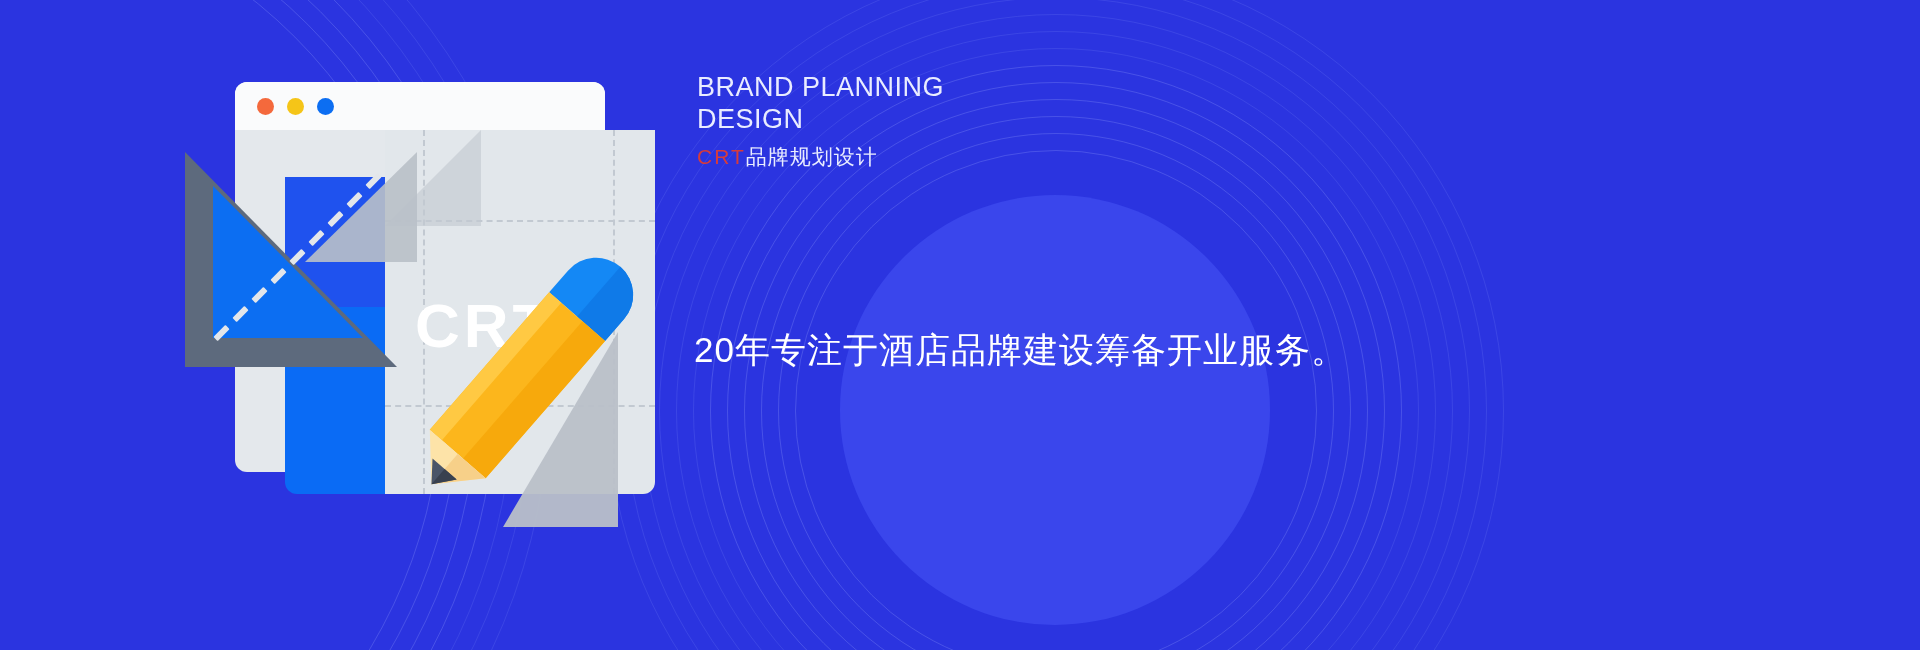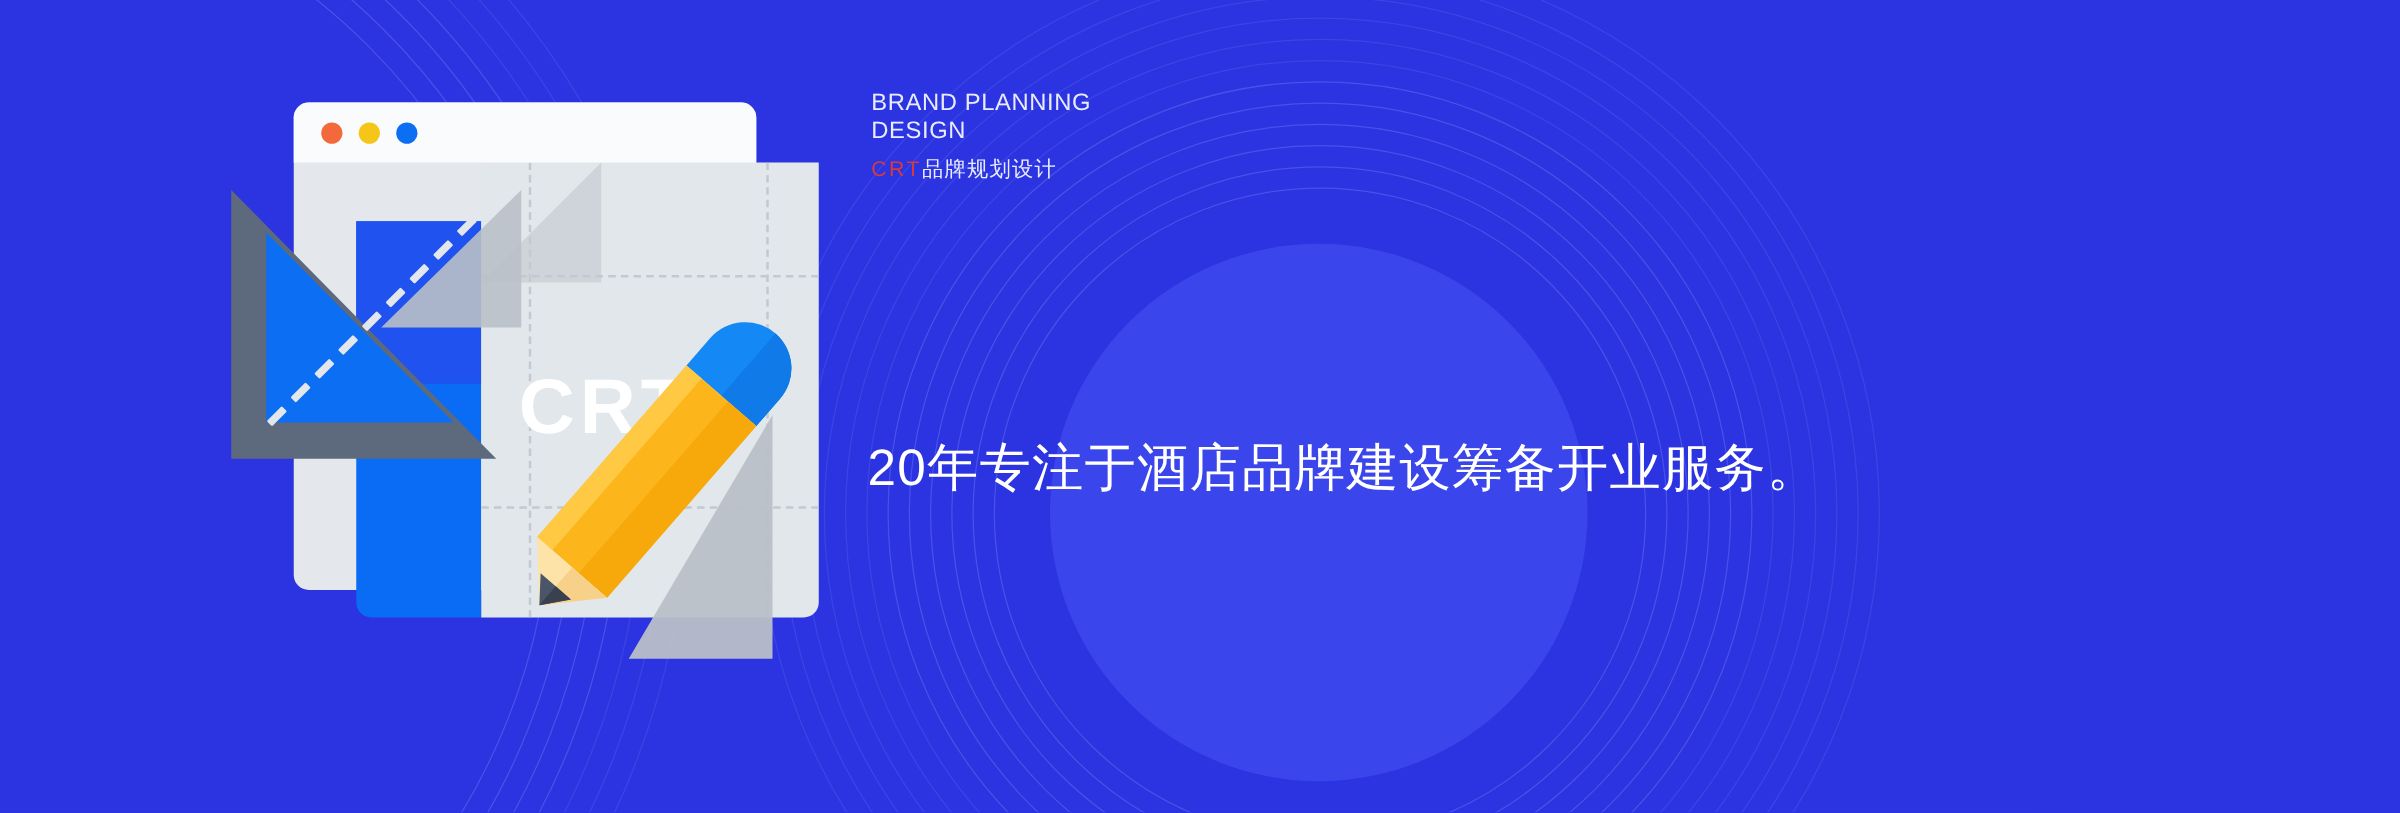--- a/index.html
+++ b/index.html
@@ -153,32 +153,32 @@
     opacity:.95;
   }
   .eraser-halo{
     position:absolute;left:388px;top:290px;width:78px;height:78px;
     border-radius:50%;background:#5566f2;
   }
 
   
   #headline{position:absolute;left:697px;top:72px;}
   .h-en{
-    font-size:19px;line-height:1.17;letter-spacing:.5px;
+    font-size:27px;line-height:1.17;letter-spacing:.5px;
     color:#e9ecff;font-weight:400;white-space:pre-line;
   }
-  .h-cn{margin-top:8px;font-size:17px;letter-spacing:1px;color:#e9ecff;}
+  .h-cn{margin-top:8px;font-size:21px;letter-spacing:1px;color:#e9ecff;}
   .h-cn .accent{color:#d63b3b;letter-spacing:2px;}
 
   #tagline{position:absolute;left:694px;top:327px;width:1000px;}
   .t-en{
     font-size:33px;line-height:1.26;color:#ffffff;font-weight:400;
     white-space:pre-line;letter-spacing:.2px;
   }
-  .t-cn{margin-top:20px;font-size:41px;color:#ffffff;letter-spacing:1px;}
+  .t-cn{margin-top:0;font-size:35px;color:#ffffff;letter-spacing:1px;}
 </style>
 </head>
 <body>
 
 <div id="banner">
 
   <div class="bg-layer">
     <div class="big-circle" style="left:840px;top:195px;width:430px;height:430px;"></div>
 
     <div class="ring" style="left:795px;top:150px;width:520px;height:520px;"></div>

